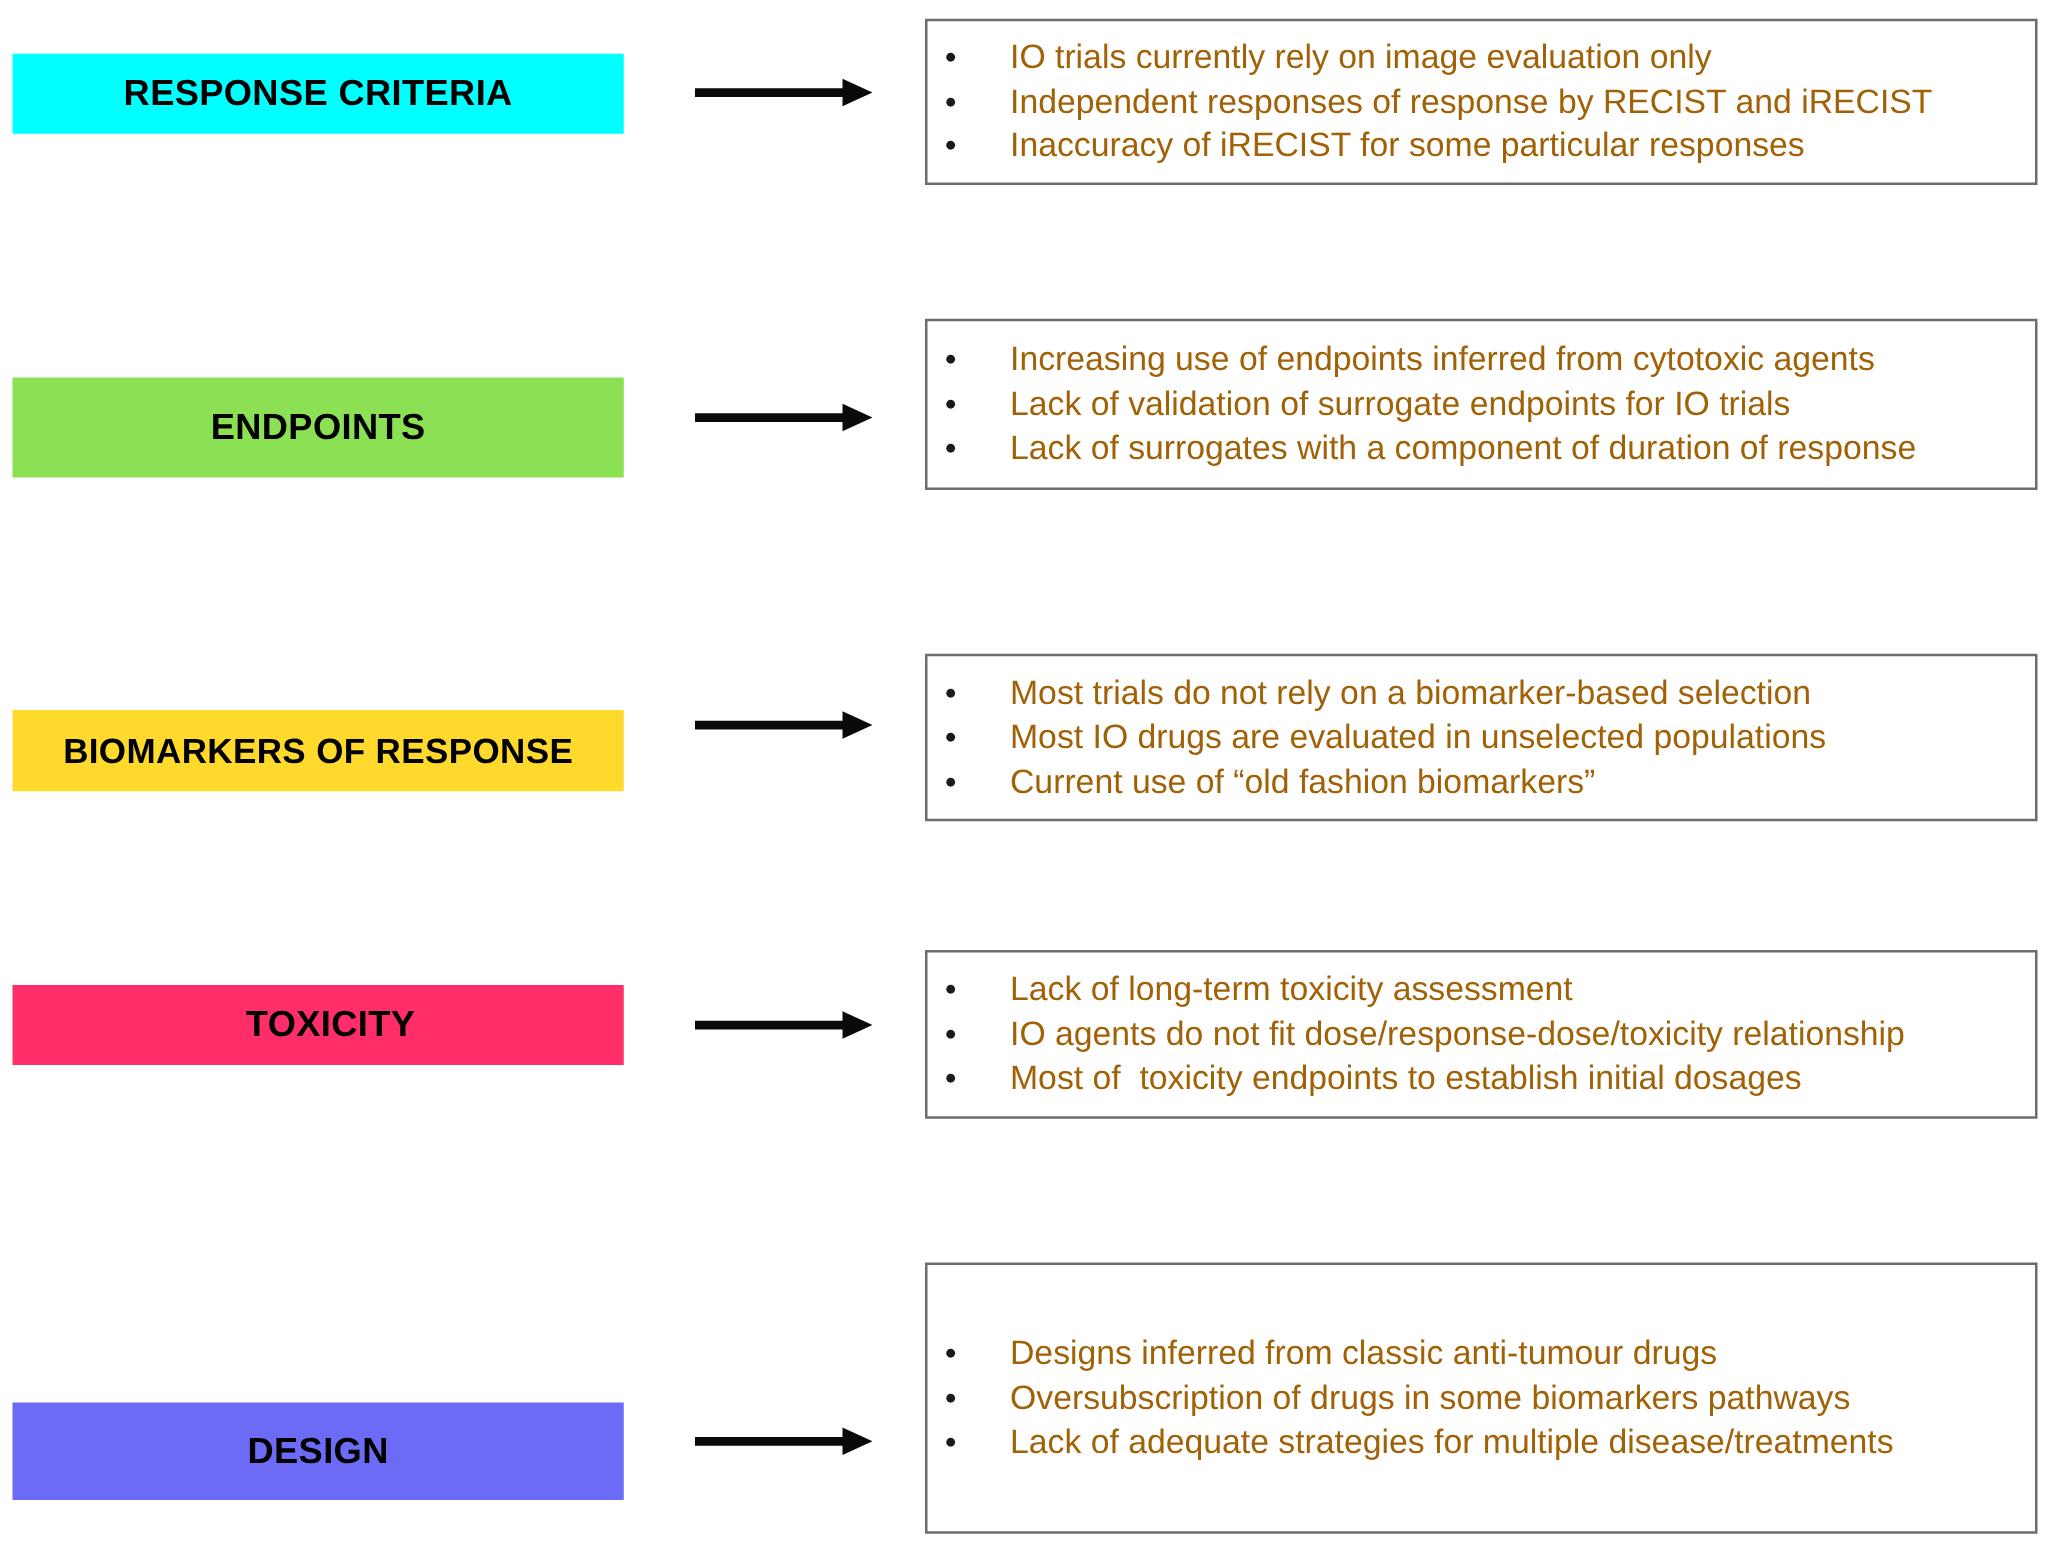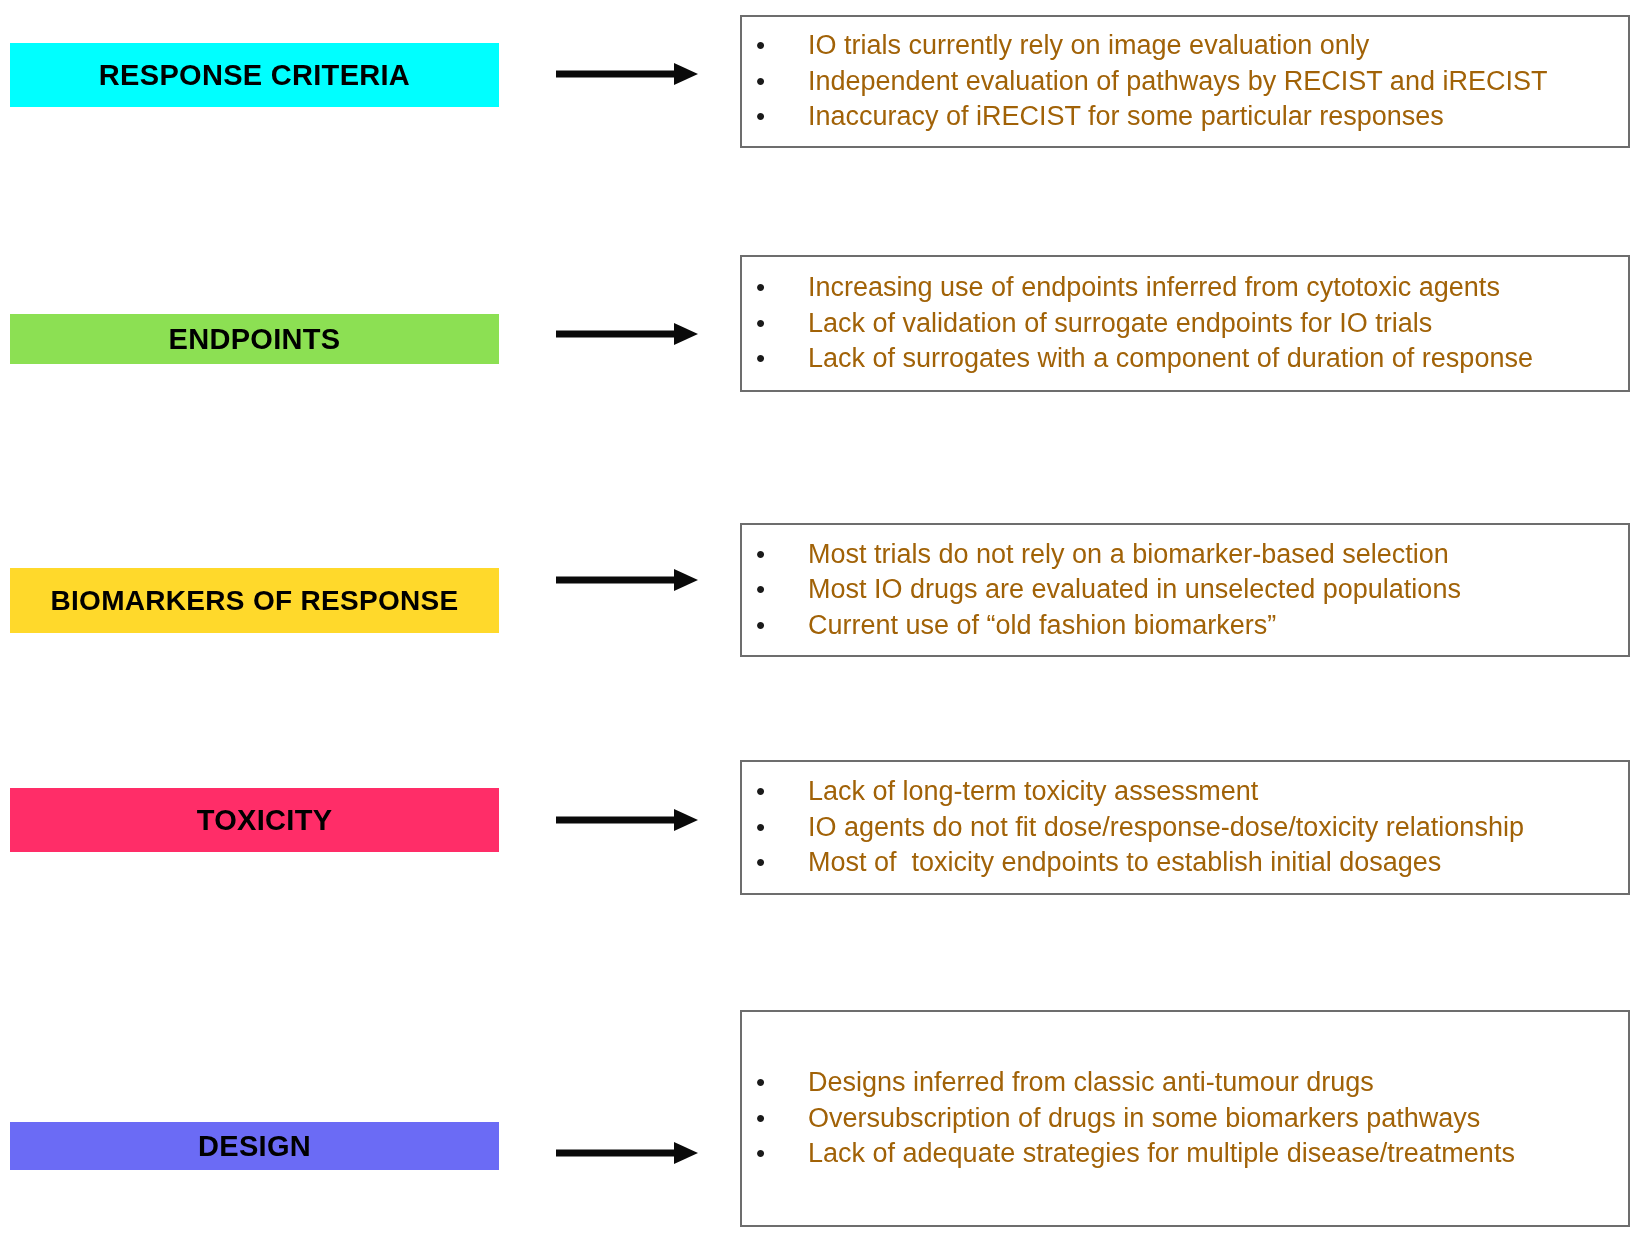--- a/index.html
+++ b/index.html
@@ -88,33 +88,33 @@
     line-height: 1.32;
     color: #a16207;
     white-space: pre;
   }
 
   
   #bar-response   { top: 43px;   height: 64px; }
   #box-response   { top: 15px;   height: 133px; }
   #arrow-response { top: 61px; }
 
-  #bar-endpoints   { top: 314px;  height: 50px; }
+  #bar-endpoints   { top: 302px;  height: 80px; }
   #box-endpoints   { top: 255px;  height: 137px; }
   #arrow-endpoints { top: 321px; }
 
   #bar-biomarkers   { top: 568px;  height: 65px; }
   #box-biomarkers   { top: 523px;  height: 134px; }
   #arrow-biomarkers { top: 567px; }
 
   #bar-toxicity   { top: 788px;  height: 64px; padding-left: 20px; }
   #box-toxicity   { top: 760px;  height: 135px; }
   #arrow-toxicity { top: 807px; }
 
-  #bar-design   { top: 1122px; height: 48px; }
+  #bar-design   { top: 1122px; height: 78px; }
   #box-design   { top: 1010px; height: 217px; }
   #arrow-design { top: 1140px; }
 
   
   #bar-biomarkers .cat-bar-label { font-size: 28px; }
 </style>
 </head>
 <body>
 
 <div id="diagram" style="background: rgb(255, 255, 255);">
@@ -130,21 +130,21 @@
     </svg>
   </div>
 
   <div class="text-box" id="box-response" style="border-color: rgb(109, 109, 109);">
     <div class="bullet-row">
       <span class="bullet-dot">•</span>
       <span class="bullet-text">IO trials currently rely on image evaluation only</span>
     </div>
     <div class="bullet-row">
       <span class="bullet-dot">•</span>
-      <span class="bullet-text">Independent evaluation of pathways by RECIST and iRECIST</span>
+      <span class="bullet-text">Independent responses of response by RECIST and iRECIST</span>
     </div>
     <div class="bullet-row">
       <span class="bullet-dot">•</span>
       <span class="bullet-text">Inaccuracy of iRECIST for some particular responses</span>
     </div>
   </div>
 
   <div class="cat-bar" id="bar-endpoints" style="background: rgb(140, 224, 83);">
     <span class="cat-bar-label">ENDPOINTS</span>
   </div>

